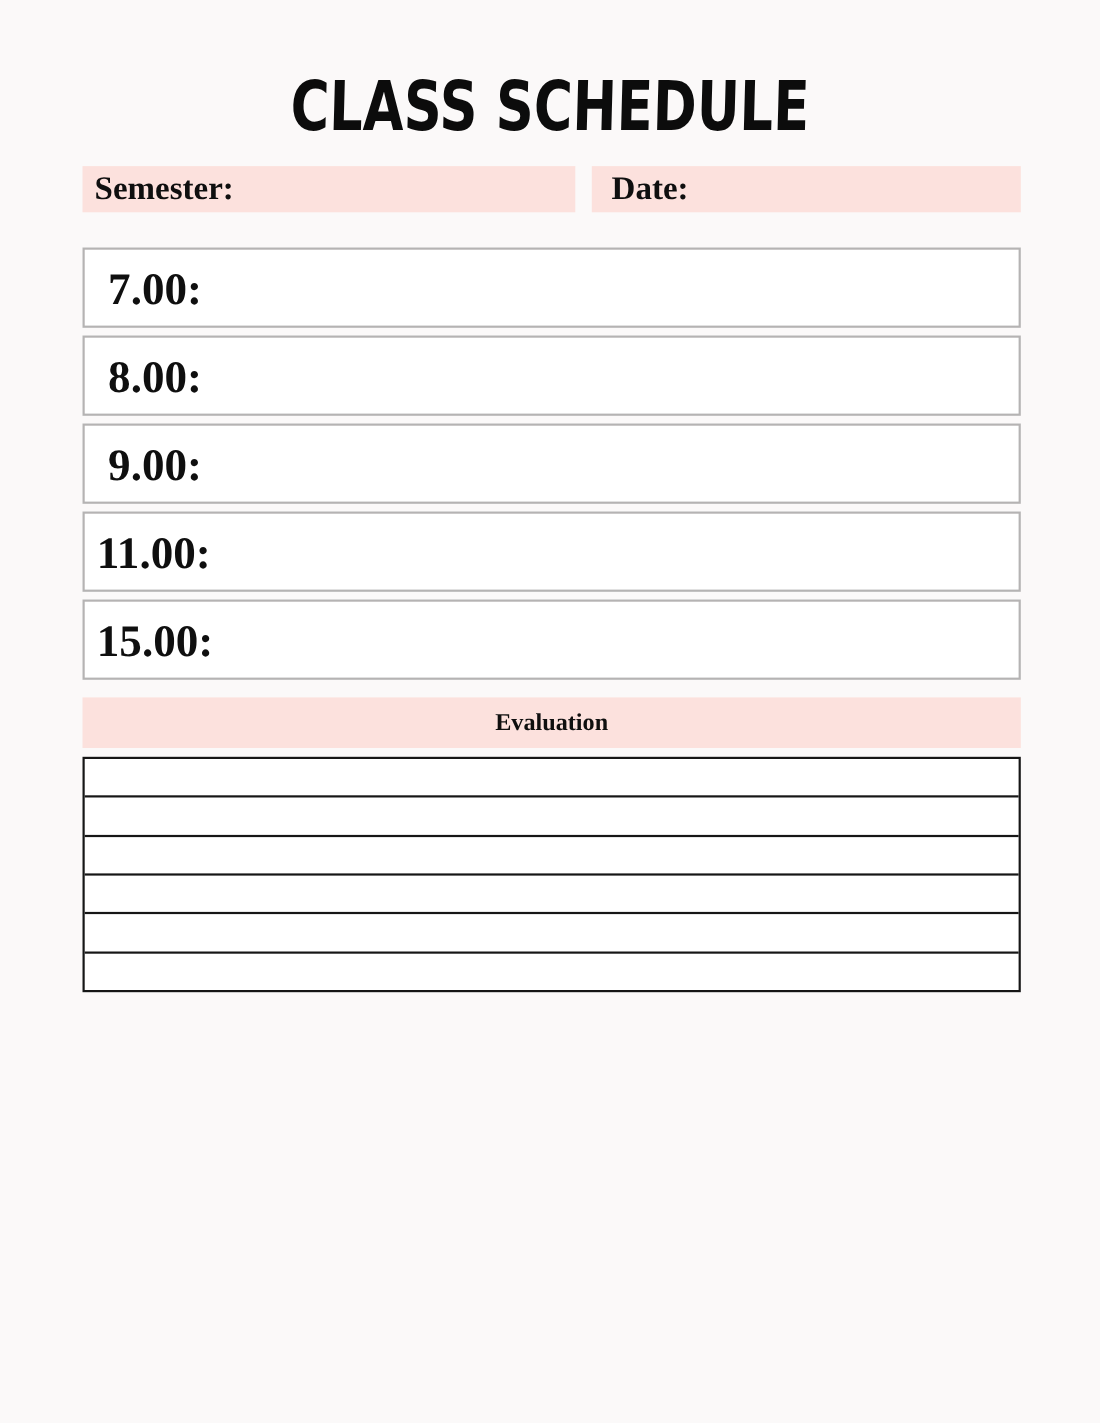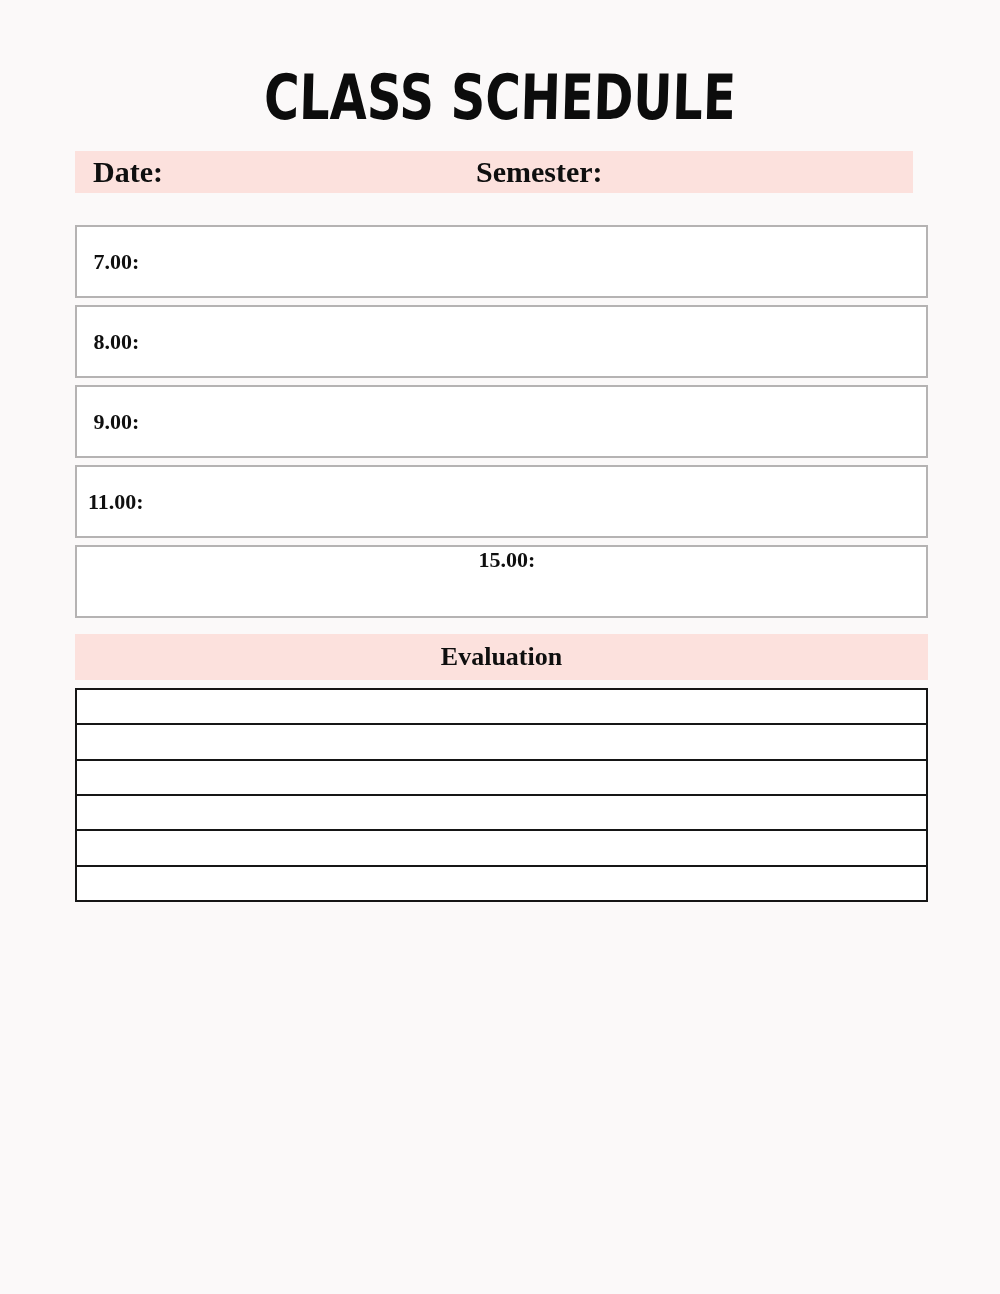--- a/index.html
+++ b/index.html
@@ -48,38 +48,38 @@
   .slots { margin-top: 32px; }
   .slot {
     height: 73px;
     background: #ffffff;
     border: 2px solid #b5b3b3;
     margin-bottom: 7px;
     display: flex;
     align-items: center;
     padding-left: 11px;
   }
-  .slot:last-child { margin-bottom: 0; flex-direction: column; }
+  .slot:last-child { margin-bottom: 0; }
   .slot-time {
     font-weight: bold;
-    font-size: 22px;
+    font-size: 41px;
     white-space: pre;
   }
   .slot-entry { flex: 1; align-self: stretch; }
   .eval-header {
     margin-top: 16px;
     height: 46px;
     background: var(--accent, #fce1dd);
     display: flex;
     align-items: center;
     justify-content: center;
   }
   .eval-title {
     font-weight: bold;
-    font-size: 26px;
+    font-size: 22px;
   }
   .eval-box {
     margin-top: 8px;
     height: 214px;
     background: #ffffff;
     border: 2px solid #161616;
     display: flex;
     flex-direction: column;
   }
   .eval-line { flex: 1; border-bottom: 2px solid #161616; }
@@ -87,26 +87,26 @@
 </style>
 </head>
 <body style="--accent: #fce1dd; background: rgb(251, 249, 249);">
 
 <div class="page">
   <h1 class="title">CLASS SCHEDULE</h1>
 
   <div class="content">
 
     <div class="header-row">
+      <div class="bar semester">
+        <span class="bar-label">Semester:</span>
+        <span class="bar-value"></span>
+      </div>
       <div class="bar date">
         <span class="bar-label">Date:</span>
-        <span class="bar-value"></span>
-      </div>
-      <div class="bar semester">
-        <span class="bar-label">Semester:</span>
         <span class="bar-value"></span>
       </div>
     </div>
 
     <div class="slots">
         <div class="slot">
     <span class="slot-time"> 7.00:</span>
     <span class="slot-entry"></span>
   </div>
         <div class="slot">

